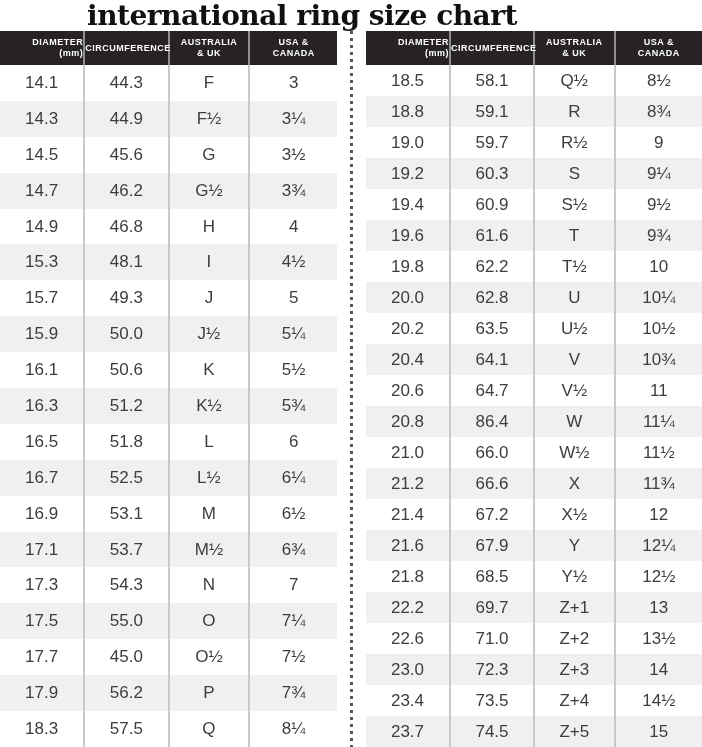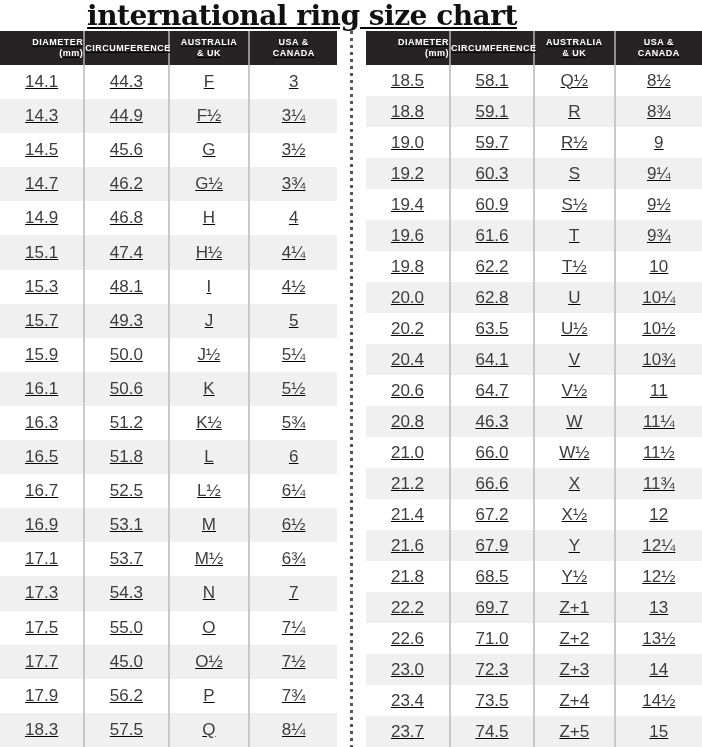--- a/index.html
+++ b/index.html
@@ -4,21 +4,21 @@
 <style>
   * { box-sizing: border-box; }
   html, body { margin: 0; padding: 0; }
   body {
     width: 702px;
     height: 747px;
     background: #ffffff;
     overflow: hidden;
     font-family: "Liberation Sans", sans-serif;
   }
-  .page { width: 702px; height: 747px; overflow: hidden; text-decoration: underline; }
+  .page { width: 702px; height: 747px; overflow: hidden; }
 
   .title {
     margin: 0;
     height: 31px;
     line-height: 31px;
     text-align: center;
     transform: translateX(-49px);
     font-family: "DejaVu Serif", serif;
     font-weight: bold;
     font-size: 28px;
@@ -139,26 +139,20 @@
             <td>G½</td>
             <td>3¾</td>
           </tr>
           <tr>
             <td>14.9</td>
             <td>46.8</td>
             <td>H</td>
             <td>4</td>
           </tr>
           <tr>
-            <td>15.1</td>
-            <td>47.4</td>
-            <td>H½</td>
-            <td>4¼</td>
-          </tr>
-          <tr>
             <td>15.3</td>
             <td>48.1</td>
             <td>I</td>
             <td>4½</td>
           </tr>
           <tr>
             <td>15.7</td>
             <td>49.3</td>
             <td>J</td>
             <td>5</td>
@@ -322,21 +316,21 @@
             <td>10¾</td>
           </tr>
           <tr>
             <td>20.6</td>
             <td>64.7</td>
             <td>V½</td>
             <td>11</td>
           </tr>
           <tr>
             <td>20.8</td>
-            <td>46.3</td>
+            <td>86.4</td>
             <td>W</td>
             <td>11¼</td>
           </tr>
           <tr>
             <td>21.0</td>
             <td>66.0</td>
             <td>W½</td>
             <td>11½</td>
           </tr>
           <tr>

